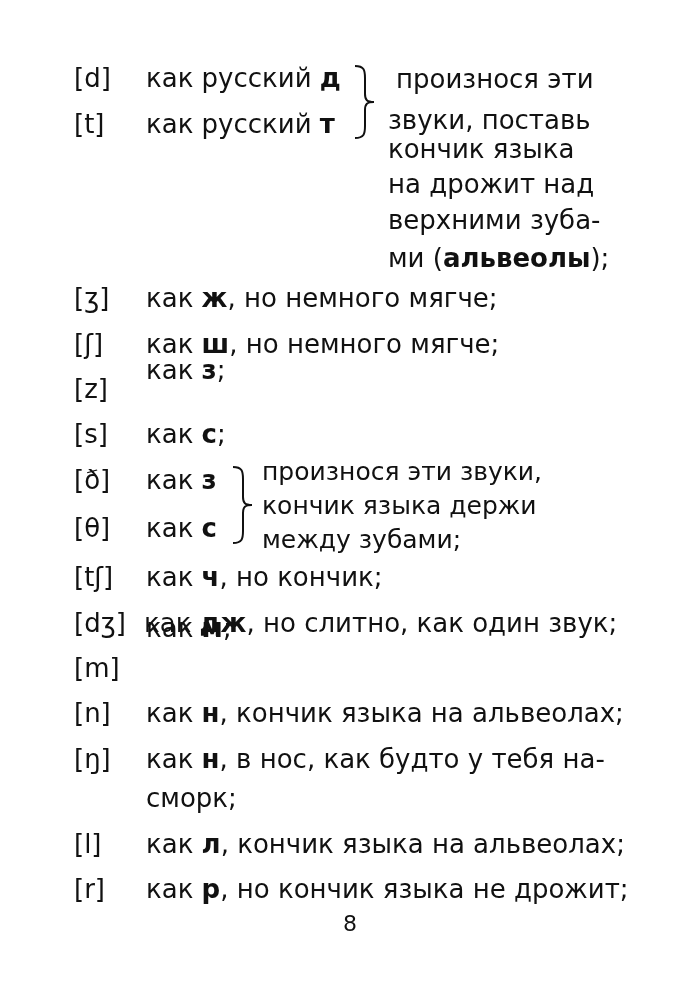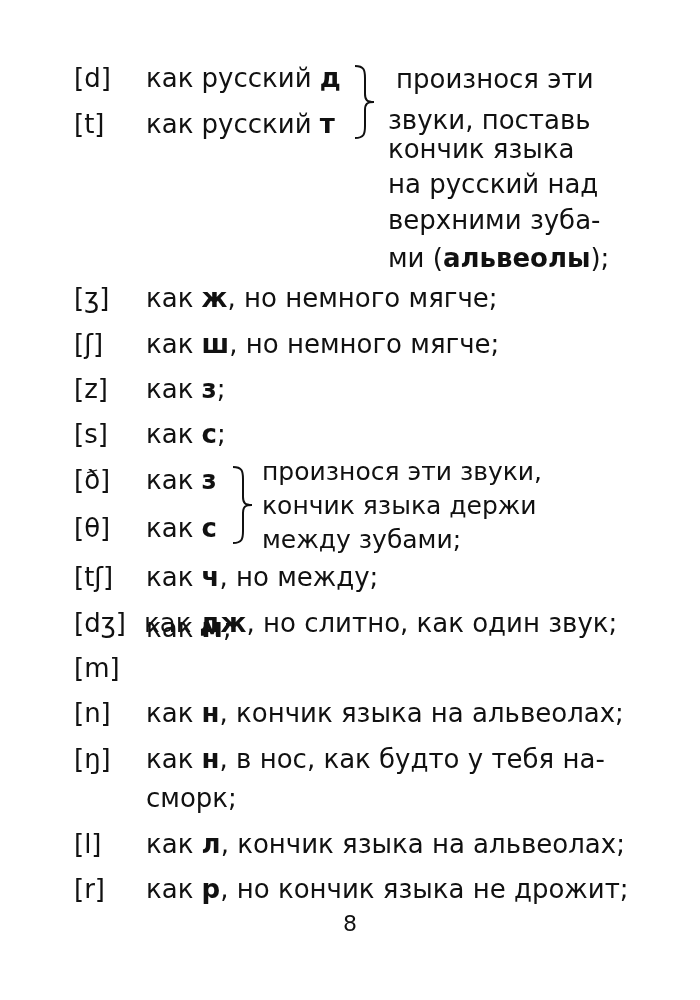--- a/index.html
+++ b/index.html
@@ -27,52 +27,52 @@
 <div class="line ph" style="top:108px">[t]</div>
 <div class="line desc" style="top:108px"><span>как русский </span><b>т</b></div>
 
 <svg class="brace" style="left:352px;top:64px" width="26" height="76" viewBox="0 0 26 76">
   <path d="M3 2 C12 2 13 6 13 14 L13 30 C13 36 15 38 22 38 C15 38 13 40 13 46 L13 62 C13 70 12 74 3 74" fill="none" stroke="#111" stroke-width="2"></path>
 </svg>
 
 <div class="line note" style="left:396px;top:62px">произнося эти</div>
 <div class="line note" style="left:388px;top:103px">звуки, поставь</div>
 <div class="line note" style="left:388px;top:132px">кончик языка</div>
-<div class="line note" style="left:388px;top:167px">на русский над</div>
+<div class="line note" style="left:388px;top:167px">на дрожит над</div>
 <div class="line note" style="left:388px;top:203px">верхними зуба-</div>
 <div class="line note" style="left:388px;top:241px"><span>ми (</span><b>альвеолы</b><span>);</span></div>
 
 <div class="line ph" style="top:282px">[ʒ]</div>
 <div class="line desc" style="top:282px"><span>как </span><b>ж</b><span>, но немного мягче;</span></div>
 
 <div class="line ph" style="top:328px">[ʃ]</div>
 <div class="line desc" style="top:328px"><span>как </span><b>ш</b><span>, но немного мягче;</span></div>
 
 <div class="line ph" style="top:373px">[z]</div>
-<div class="line desc" style="top:373px"><span>как </span><b>з</b><span>;</span></div>
+<div class="line desc" style="top:354px"><span>как </span><b>з</b><span>;</span></div>
 
 <div class="line ph" style="top:418px">[s]</div>
 <div class="line desc" style="top:418px"><span>как </span><b>с</b><span>;</span></div>
 
 <div class="line ph" style="top:464px">[ð]</div>
 <div class="line desc" style="top:464px"><span>как </span><b>з</b></div>
 
 <div class="line ph" style="top:512px">[θ]</div>
 <div class="line desc" style="top:512px"><span>как </span><b>с</b></div>
 
 <svg class="brace" style="left:230px;top:465px" width="26" height="80" viewBox="0 0 26 80">
   <path d="M3 2 C12 2 13 6 13 14 L13 32 C13 38 15 40 22 40 C15 40 13 42 13 48 L13 66 C13 74 12 78 3 78" fill="none" stroke="#111" stroke-width="2"></path>
 </svg>
 
 <div class="line note2" style="left:262px;top:455px">произнося эти звуки,</div>
 <div class="line note2" style="left:262px;top:489px">кончик языка держи</div>
 <div class="line note2" style="left:262px;top:523px">между зубами;</div>
 
 <div class="line ph" style="top:561px">[tʃ]</div>
-<div class="line desc" style="top:561px"><span>как </span><b>ч</b><span>, но между;</span></div>
+<div class="line desc" style="top:561px"><span>как </span><b>ч</b><span>, но кончик;</span></div>
 
 <div class="line ph" style="top:607px">[dʒ]</div>
 <div class="line desc" style="top:607px;left:144px"><span>как </span><b>дж</b><span>, но слитно, как один звук;</span></div>
 
 <div class="line ph" style="top:652px">[m]</div>
 <div class="line desc" style="top:612px"><span>как </span><b>м</b><span>;</span></div>
 
 <div class="line ph" style="top:697px">[n]</div>
 <div class="line desc" style="top:697px"><span>как </span><b>н</b><span>, кончик языка на альвеолах;</span></div>
 

